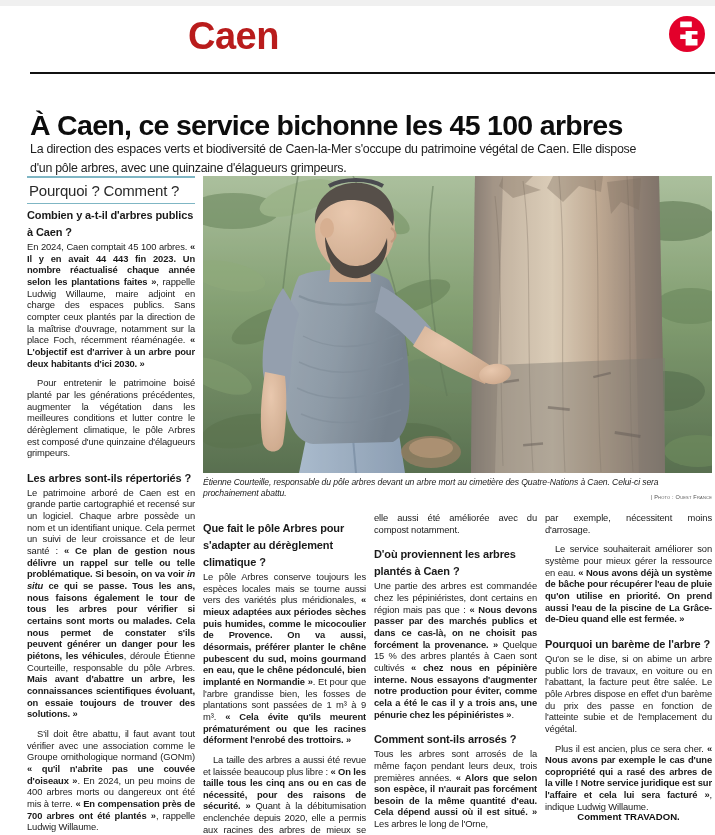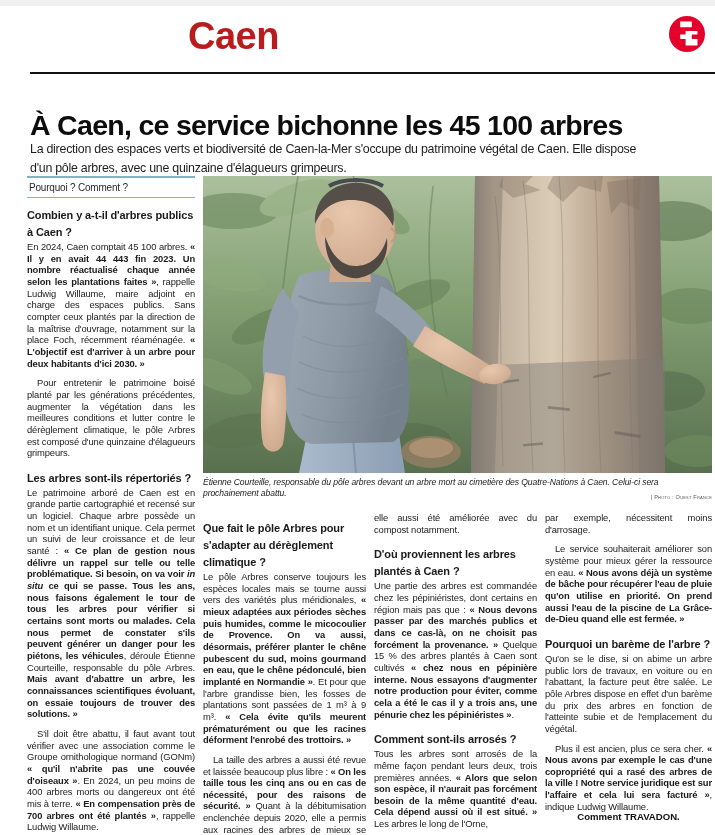--- a/index.html
+++ b/index.html
@@ -93,21 +93,21 @@
     left: 27px;
     top: 176px;
     width: 168px;
   }
   .rail-rule {
     height: 1.5px;
     background: #7fb6c4;
     width: 168px;
   }
   .rail-label {
-    font-size: 10px;
+    font-size: 15px;
     color: #2a2a2a;
     padding: 4px 0 4px 2px;
     letter-spacing: -0.2px;
   }
 
   
   .col {
     position: absolute;
     font-size: 9.4px;
     line-height: 11.65px;
@@ -353,19 +353,19 @@
     <p class="sub gap">D'où proviennent les arbres plantés à Caen ?</p>
     <p><span>Une partie des arbres est commandée chez les pépiniéristes, dont certains en région mais pas que : </span><b class="q">« Nous devons passer par des marchés publics et dans ce cas-là, on ne choisit pas forcément la provenance. »</b><span> Quelque 15 % des arbres plantés à Caen sont cultivés </span><b class="q">« chez nous en pépinière interne. Nous essayons d'augmenter notre production pour éviter, comme cela a été le cas il y a trois ans, une pénurie chez les pépiniéristes »</b><span>.</span></p>
     <p class="sub gap">Comment sont-ils arrosés ?</p>
     <p><span>Tous les arbres sont arrosés de la même façon pendant leurs deux, trois premières années. </span><b class="q">« Alors que selon son espèce, il n'aurait pas forcément besoin de la même quantité d'eau. Cela dépend aussi où il est situé. »</b><span> Les arbres le long de l'Orne,</span></p>
   </div>
 
   <div class="col col4">
     <p>par exemple, nécessitent moins d'arrosage.</p>
     <p class="indent"><span>Le service souhaiterait améliorer son système pour mieux gérer la ressource en eau. </span><b class="q">« Nous avons déjà un système de bâche pour récupérer l'eau de pluie qu'on utilise en priorité. On prend aussi l'eau de la piscine de La Grâce-de-Dieu quand elle est fermée. »</b></p>
     <p class="sub gap">Pourquoi un barème de l'arbre ?</p>
-    <p>Qu'on se le dise, si on abime un arbre public lors de travaux, en voiture ou en l'abattant, la facture peut être salée. Le pôle Arbres dispose en effet d'un barème du prix des arbres en fonction de l'atteinte subie et de l'emplacement du végétal.</p>
+    <p>Qu'on se le dise, si on abime un arbre public lors de travaux, en voiture ou en l'abattant, la facture peut être salée. Le pôle Arbres dispose en effet d'un barème du prix des passe en fonction de l'atteinte subie et de l'emplacement du végétal.</p>
     <p class="indent"><span>Plus il est ancien, plus ce sera cher. </span><b class="q">« Nous avons par exemple le cas d'une copropriété qui a rasé des arbres de la ville ! Notre service juridique est sur l'affaire et cela lui sera facturé »</b><span>, indique Ludwig Willaume.</span></p>
   </div>
 
   <div class="byline">Comment TRAVADON.</div>
 
 </div>
 
 </body></html>

